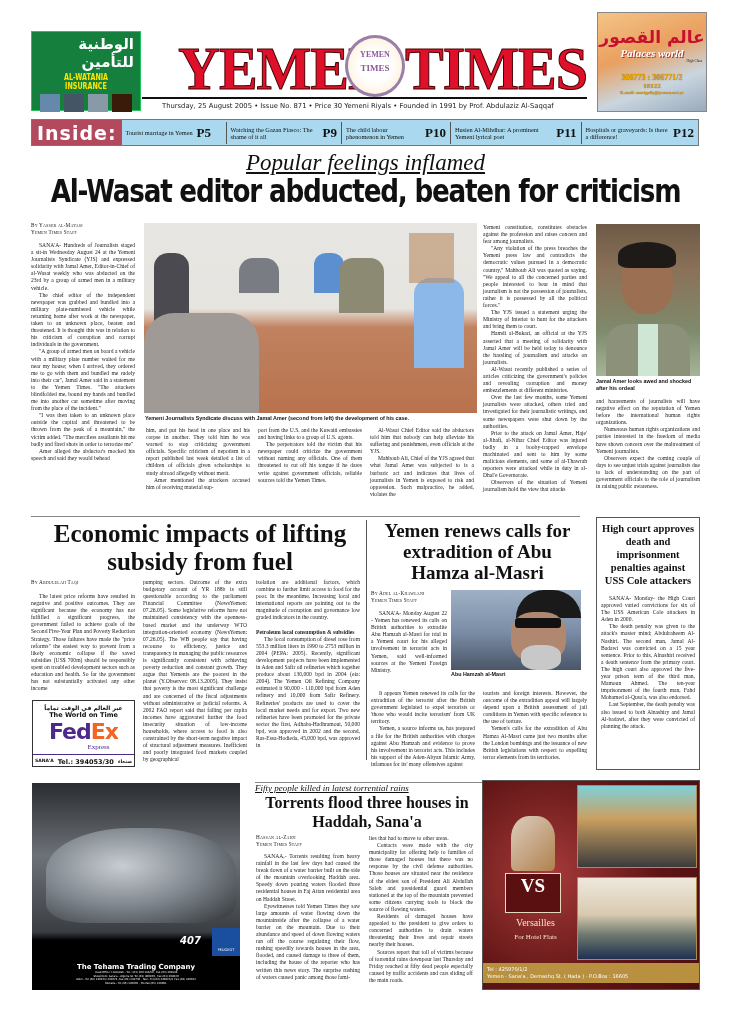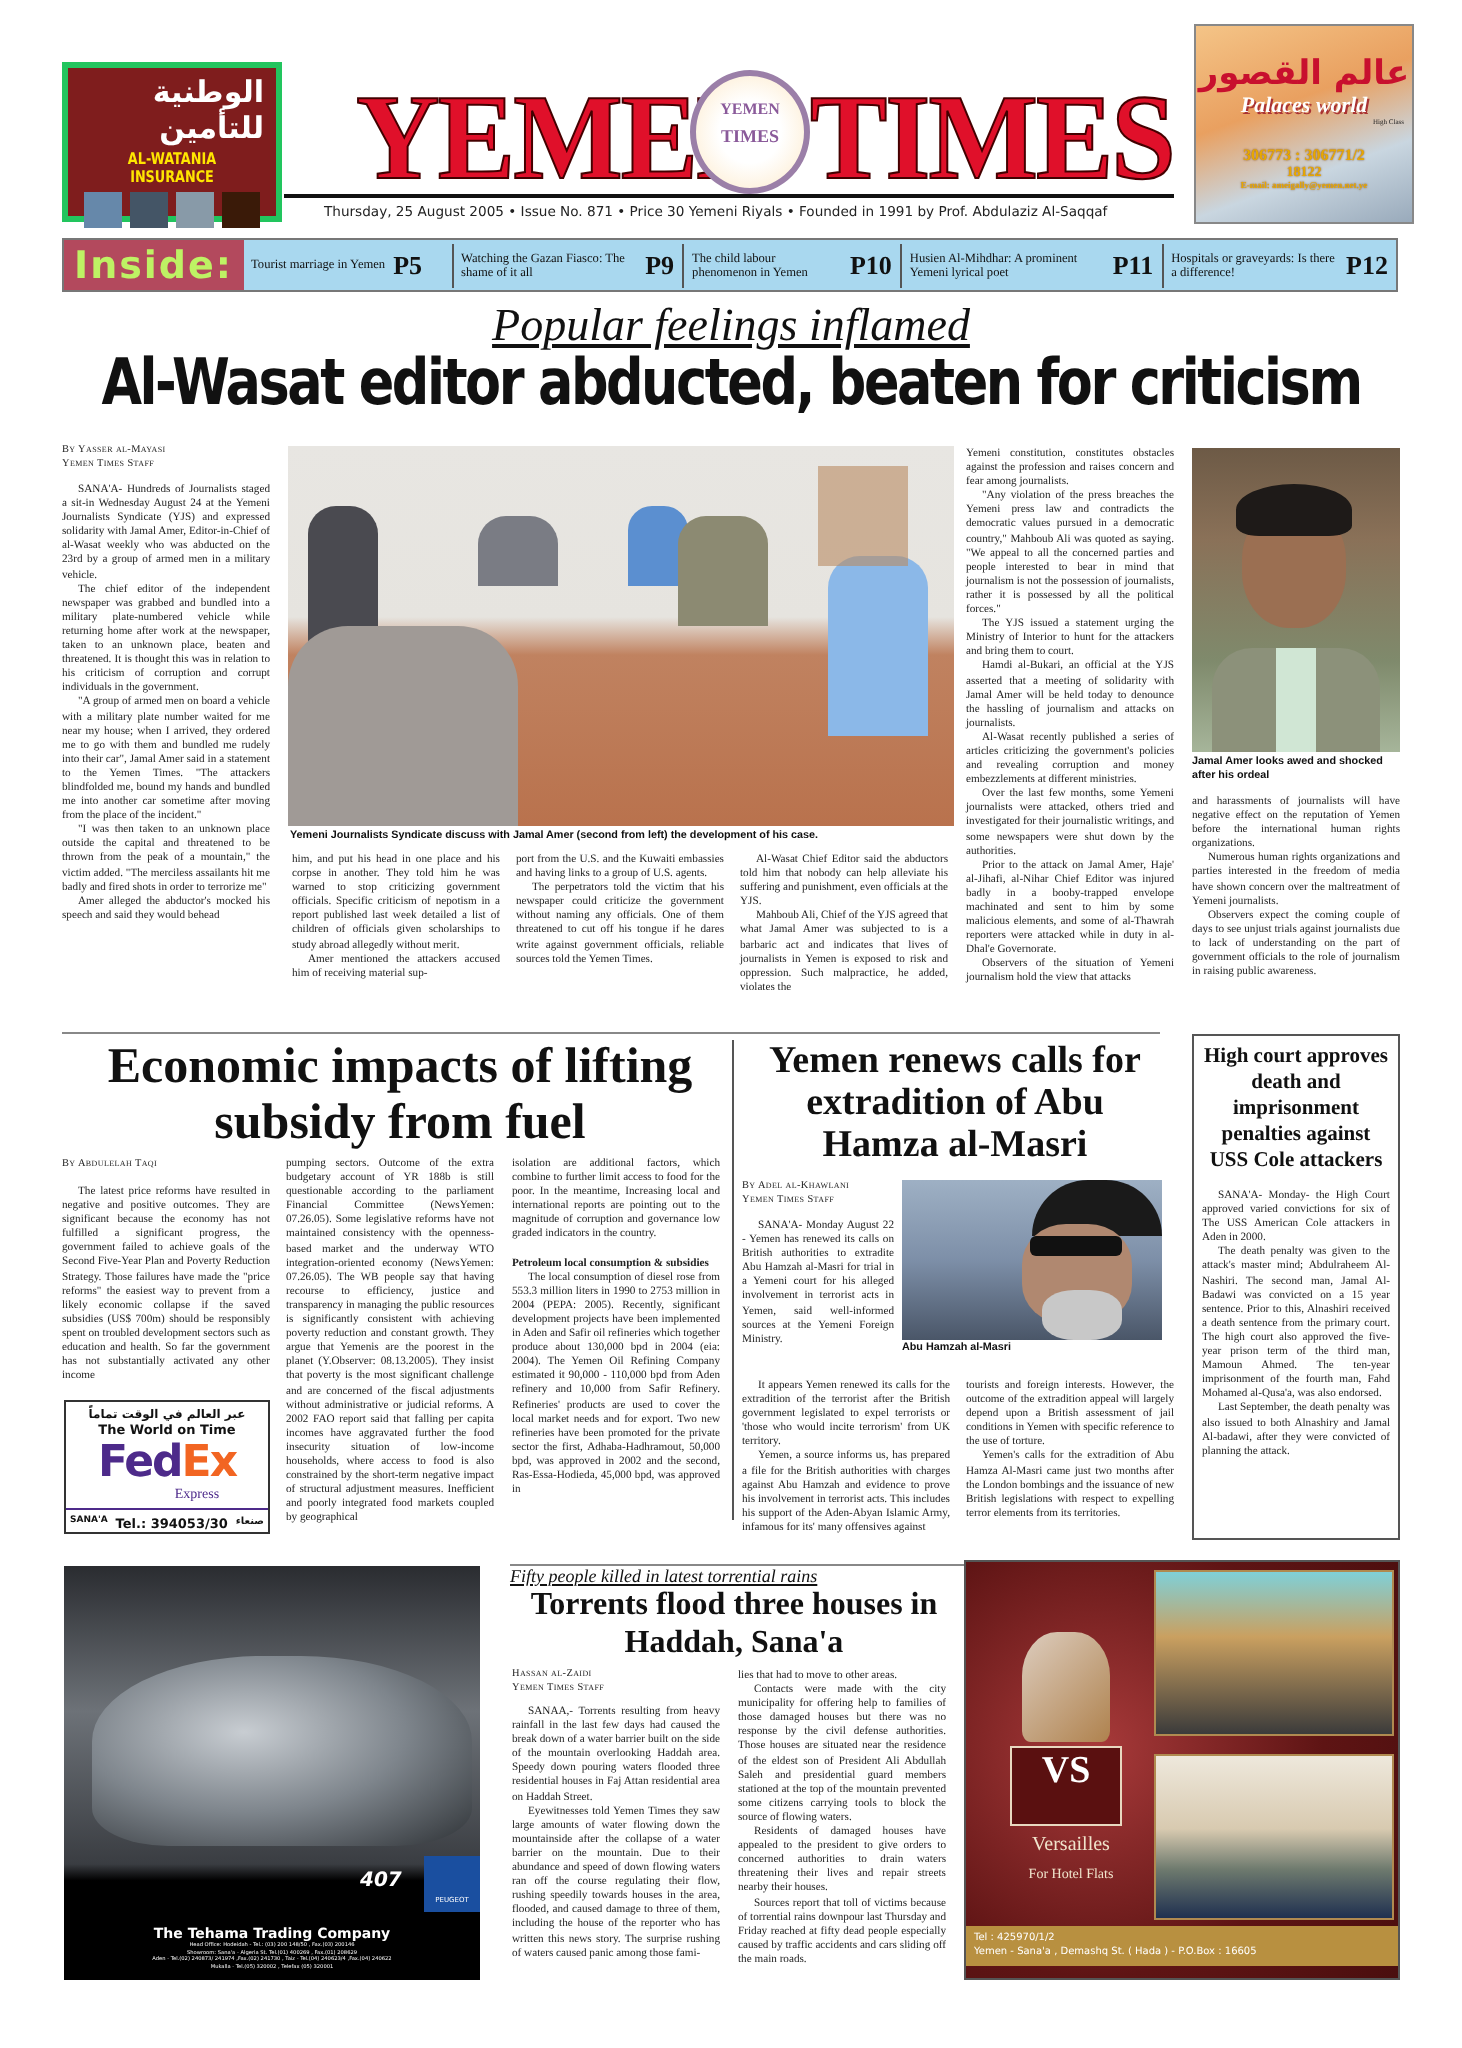--- a/index.html
+++ b/index.html
@@ -5,25 +5,25 @@
 *{box-sizing:border-box;margin:0;padding:0}
 body{width:731px;height:1024px;background:#fff;font-family:"Liberation Serif",serif;color:#111;position:relative;overflow:hidden}
 .abs{position:absolute}
 .txt{font-size:5.6px;line-height:7.1px;text-align:justify;color:#222}
 .txt p{text-indent:8px}
 .by{font-size:5.2px;line-height:7px;font-variant:small-caps;letter-spacing:.2px;color:#222;margin-bottom:6px}
 .cap{font-family:"Liberation Sans",sans-serif;font-weight:bold;font-size:5.4px;line-height:7px;color:#111}
 .rule{position:absolute;height:1px;background:#888}
 .vrule{position:absolute;width:1px;background:#555}
 
-.ad-ins{background:#7f1d1d;border:3px solid #22c55e}
+.ad-ins{background:#15803d;border:1px solid #22c55e}
 .mast{font-family:"Liberation Serif",serif;font-weight:bold;color:#e0102a;font-size:58px;line-height:58px;letter-spacing:-1px;transform:scaleY(1.05);-webkit-text-stroke:1px #400}
 .dateline{font-family:"DejaVu Sans",sans-serif;font-size:6.8px;color:#222;white-space:nowrap}
 .inside{background:#a9d8ef;border:1px solid #777;display:flex;align-items:center}
-.inside-label{background:#b3495d;color:#bef264;font-family:"DejaVu Sans",sans-serif;font-weight:bold;font-size:19px;height:100%;display:flex;align-items:center;padding:0 5px;letter-spacing:1px}
+.inside-label{background:#b3495d;color:#ffffff;font-family:"DejaVu Sans",sans-serif;font-weight:bold;font-size:19px;height:100%;display:flex;align-items:center;padding:0 5px;letter-spacing:1px}
 .ii{display:flex;align-items:center;border-right:1px solid #555;padding:0 4px;height:22px}
 .ii:last-child{border-right:none}
 .ii .t{font-size:6.3px;line-height:7px;color:#111}
 .ii .p{font-weight:bold;font-size:13px;margin-left:4px;white-space:nowrap}
 .kicker{font-style:italic;text-decoration:underline;font-size:23px;text-align:center}
 .lead{font-family:"DejaVu Sans",sans-serif;font-weight:bold;font-size:32px;text-align:center;letter-spacing:-1.5px;transform:scaleX(.82);transform-origin:center}
 .h2{font-weight:bold;text-align:center;color:#111}
 .photo{background:#6b5a4e}
 </style>
 </head>

